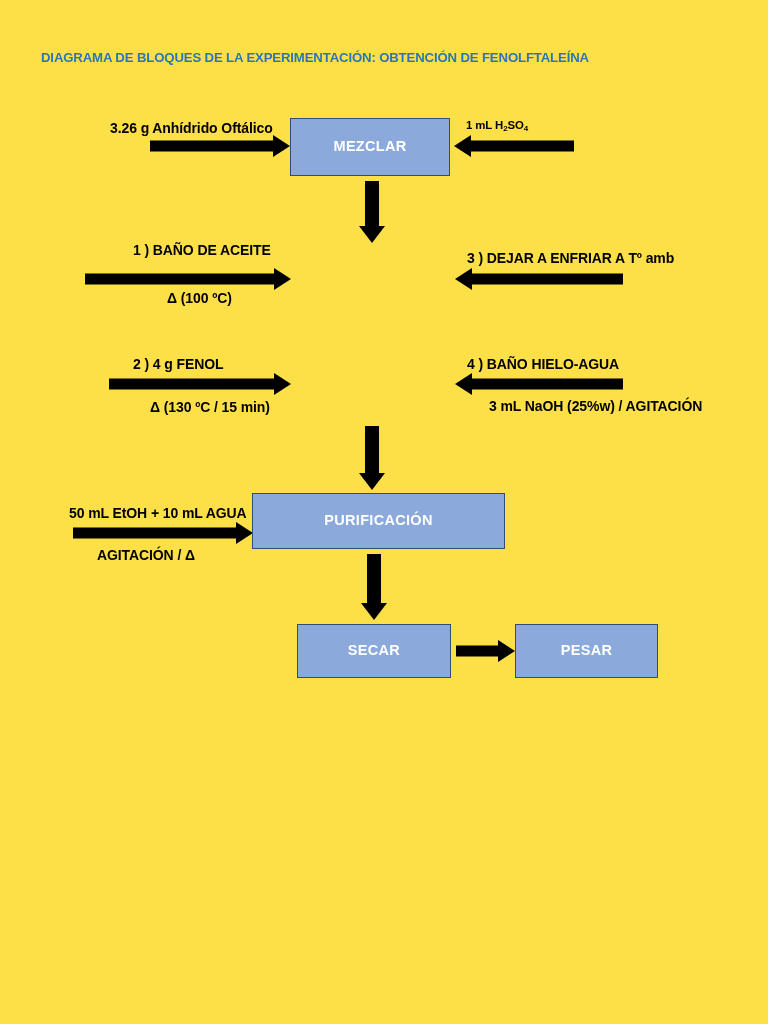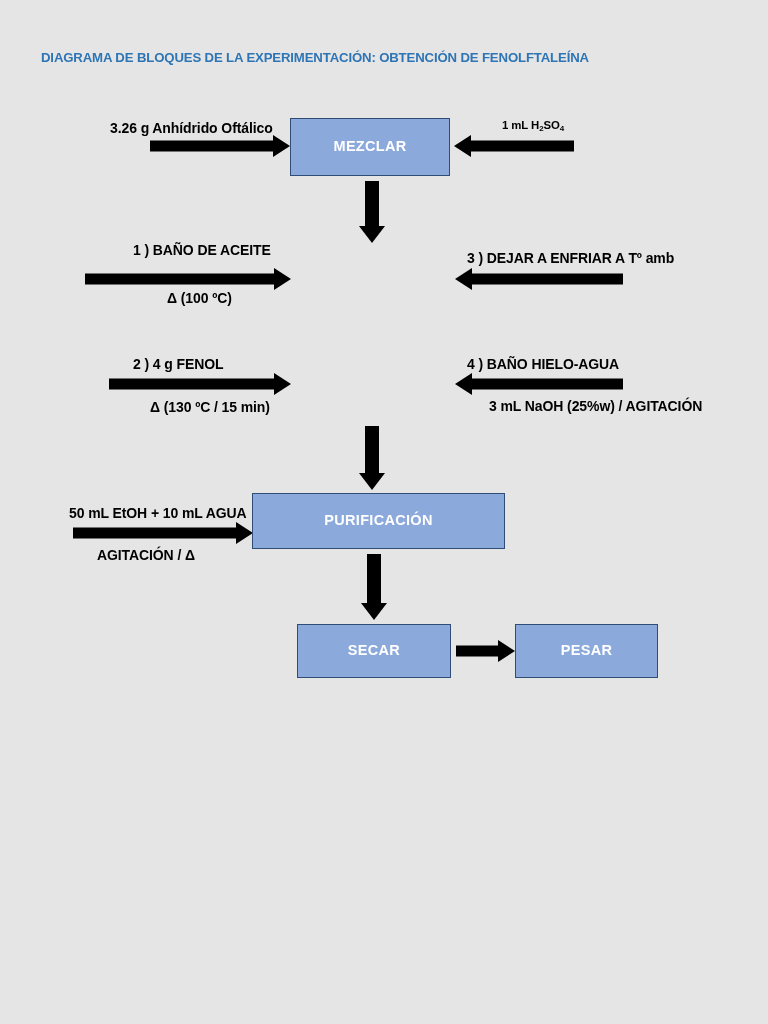--- a/index.html
+++ b/index.html
@@ -8,21 +8,21 @@
     padding: 0;
     background: #ffffff;
   }
   body {
     font-family: "Liberation Sans", sans-serif;
   }
   #page {
     position: relative;
     width: 768px;
     height: 1024px;
-    background: #e5e5e5;
+    background: #fde047;
     overflow: hidden;
   }
 
   
   .diagram-title {
     position: absolute;
     left: 41px;
     top: 50px;
     font-size: 13.2px;
     font-weight: bold;
@@ -129,21 +129,21 @@
 
   <div class="arrow" style="left:150px; top:135px; width:140px; height:22px;">
     <div class="shaft-h" style="left:0; width:123px;"></div>
     <div class="head-r" style="left:123px;"></div>
   </div>
 
   <div class="proc-box" id="box-mezclar">
     <span class="proc-label">MEZCLAR</span>
   </div>
 
-  <div class="ann sub" style="left:466px; top:119px;margin-left:36px;">
+  <div class="ann sub" style="left:466px; top:119px;">
     <span>1 mL  H</span><sub>2</sub><span>SO</span><sub>4</sub>
   </div>
 
   <div class="arrow" style="left:454px; top:135px; width:120px; height:22px;">
     <div class="head-l" style="left:0;"></div>
     <div class="shaft-h" style="left:17px; width:103px;"></div>
   </div>
 
   <div class="arrow" style="left:357px; top:181px; width:30px; height:62px;">
     <div class="shaft-v" style="top:0; height:45px;"></div>

